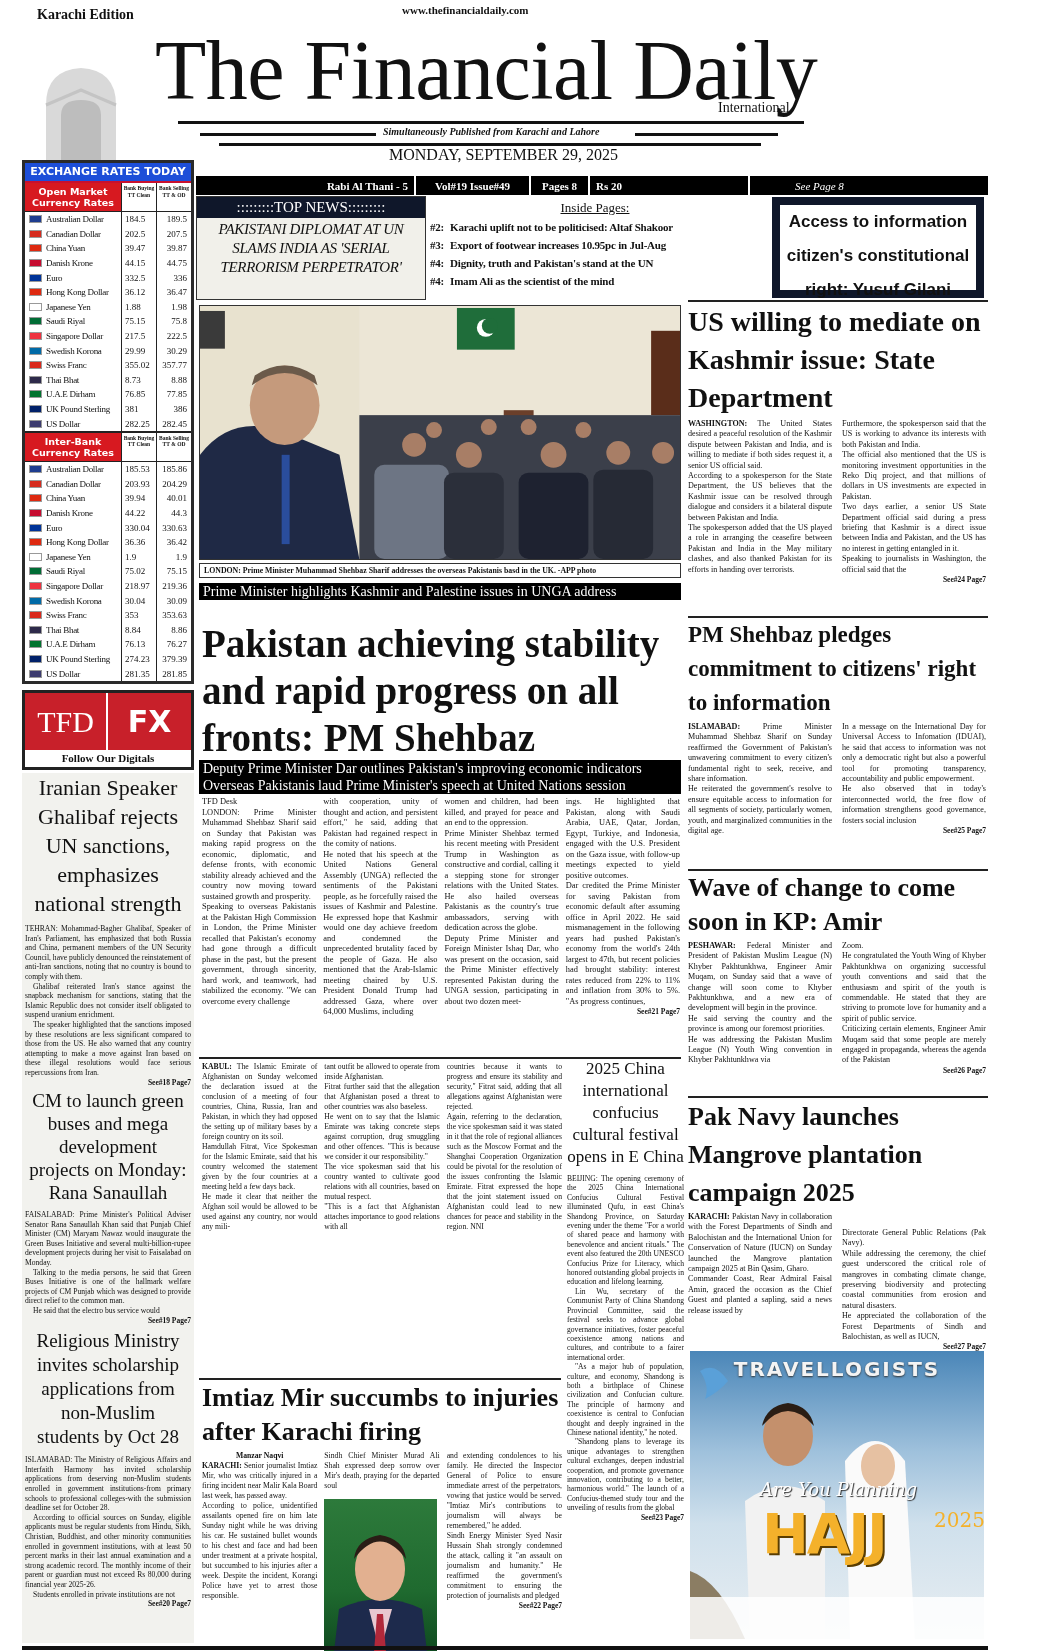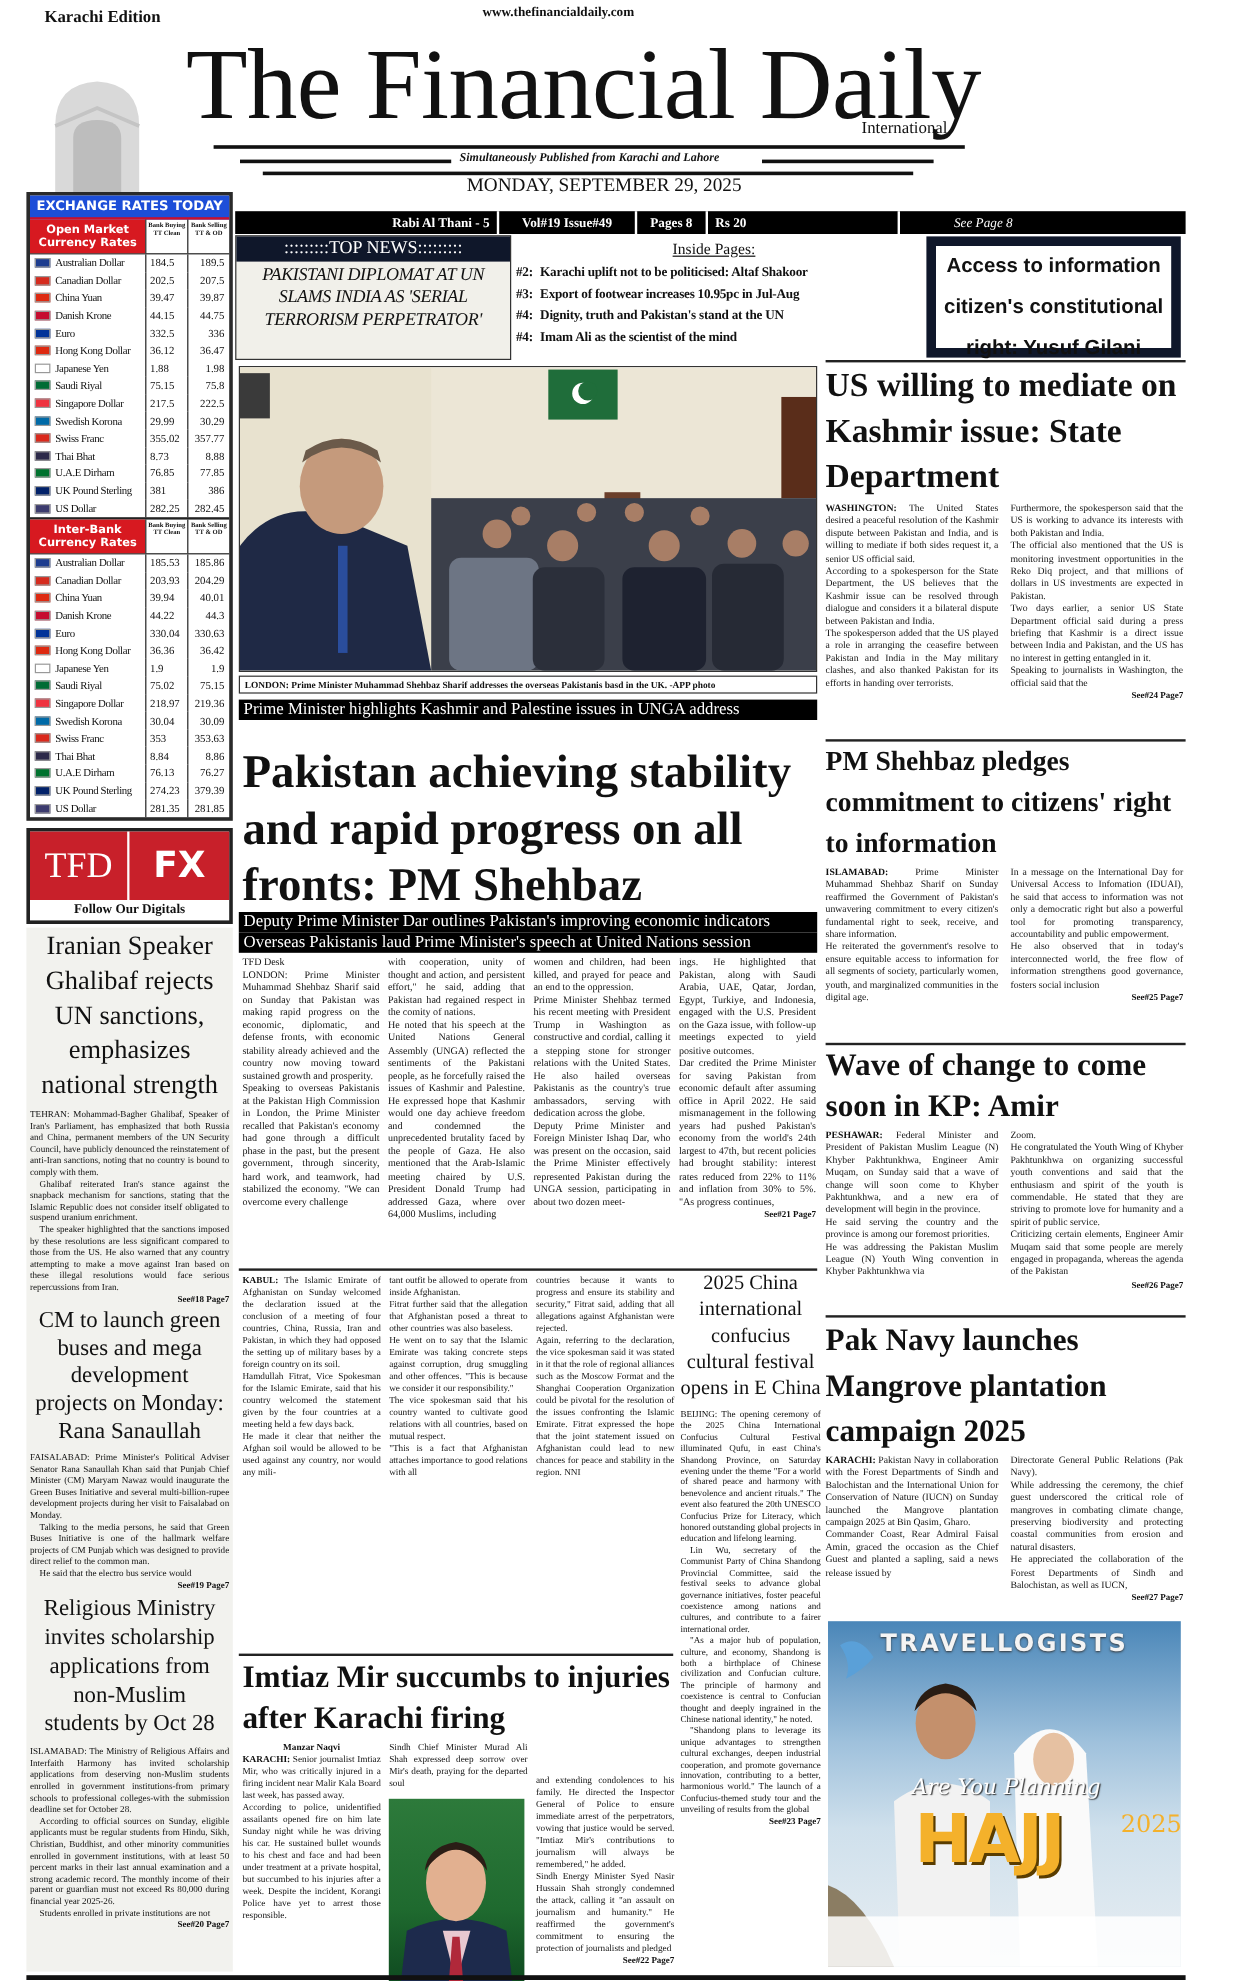--- a/index.html
+++ b/index.html
@@ -507,21 +507,21 @@
         <svg width="113" height="153" viewBox="0 0 113 153">
           <path d="M10 153 L15 110 Q56 90 98 110 L103 153 Z" fill="#1d2a4c"></path>
           <path d="M45 110 L56 153 L68 110 Z" fill="#e8c8d0"></path>
           <path d="M53 115 L50 153 L62 153 L59 115 Z" fill="#b0283a"></path>
           <ellipse cx="56" cy="70" rx="25" ry="32" fill="#e2b090"></ellipse>
           <path d="M30 60 Q56 25 82 60 Q80 40 56 36 Q32 40 30 60 Z" fill="#2a1d16"></path>
         </svg>
       </div>
     </div>
     <div class="c" style="font-size:7.7px;line-height:10px;">
-        <div style="white-space:pre-line;margin-top:28px;">and extending condolences to his family. He directed the Inspector General of Police to ensure immediate arrest of the perpetrators, vowing that justice would be served. "Imtiaz Mir's contributions to journalism will always be remembered," he added.
+        <div style="white-space:pre-line;">and extending condolences to his family. He directed the Inspector General of Police to ensure immediate arrest of the perpetrators, vowing that justice would be served. "Imtiaz Mir's contributions to journalism will always be remembered," he added.
 Sindh Energy Minister Syed Nasir Hussain Shah strongly condemned the attack, calling it "an assault on journalism and humanity." He reaffirmed the government's commitment to ensuring the protection of journalists and pledged</div>
         <div class="see">See#22 Page7</div>
       </div>
   </div>
 </div>
 
 <div class="abs" style="left:567px;top:1058px;width:117px;">
   <div class="china-head">2025 China international confucius cultural festival opens in E China</div>
   <div class="china-body" style="margin-top:6px;">
     <p>BEIJING: The opening ceremony of the 2025 China International Confucius Cultural Festival illuminated Qufu, in east China's Shandong Province, on Saturday evening under the theme "For a world of shared peace and harmony with benevolence and ancient rituals." The event also featured the 20th UNESCO Confucius Prize for Literacy, which honored outstanding global projects in education and lifelong learning.</p>
@@ -576,21 +576,21 @@
       </div>
   </div>
 </div>
 <div class="abs hr" style="left:688px;top:1096px;width:300px;"></div>
 <div class="abs" style="left:688px;top:1098px;width:298px;">
   <div class="rc-head-b" style="font-size:26px;line-height:38px;">Pak Navy launches Mangrove plantation campaign 2025</div>
   <div class="cols" style="gap:10px;margin-top:0;">
     <div class="c" style="font-size:8.1px;line-height:10.4px;"><b>KARACHI:</b> <span style="white-space:pre-line;">Pakistan Navy in collaboration with the Forest Departments of Sindh and Balochistan and the International Union for Conservation of Nature (IUCN) on Sunday launched the Mangrove plantation campaign 2025 at Bin Qasim, Gharo.
 Commander Coast, Rear Admiral Faisal Amin, graced the occasion as the Chief Guest and planted a sapling, said a news release issued by</span></div>
     <div class="c" style="font-size:8.1px;line-height:10.4px;">
-        <div style="white-space:pre-line;">Directorate General Public Relations (Pak Navy).
+        <div style="white-space:pre-line;margin-top:16px;">Directorate General Public Relations (Pak Navy).
 While addressing the ceremony, the chief guest underscored the critical role of mangroves in combating climate change, preserving biodiversity and protecting coastal communities from erosion and natural disasters.
 He appreciated the collaboration of the Forest Departments of Sindh and Balochistan, as well as IUCN,</div>
         <div class="see">See#27 Page7</div>
       </div>
   </div>
 </div>
 
 <div class="abs ad">
   <svg style="position:absolute;left:0;top:0;" width="294" height="288" viewBox="0 0 294 288">
     <path d="M10 20 Q25 10 38 30 Q30 40 15 48 Q20 35 10 20 Z" fill="#5aa0d8"></path>

